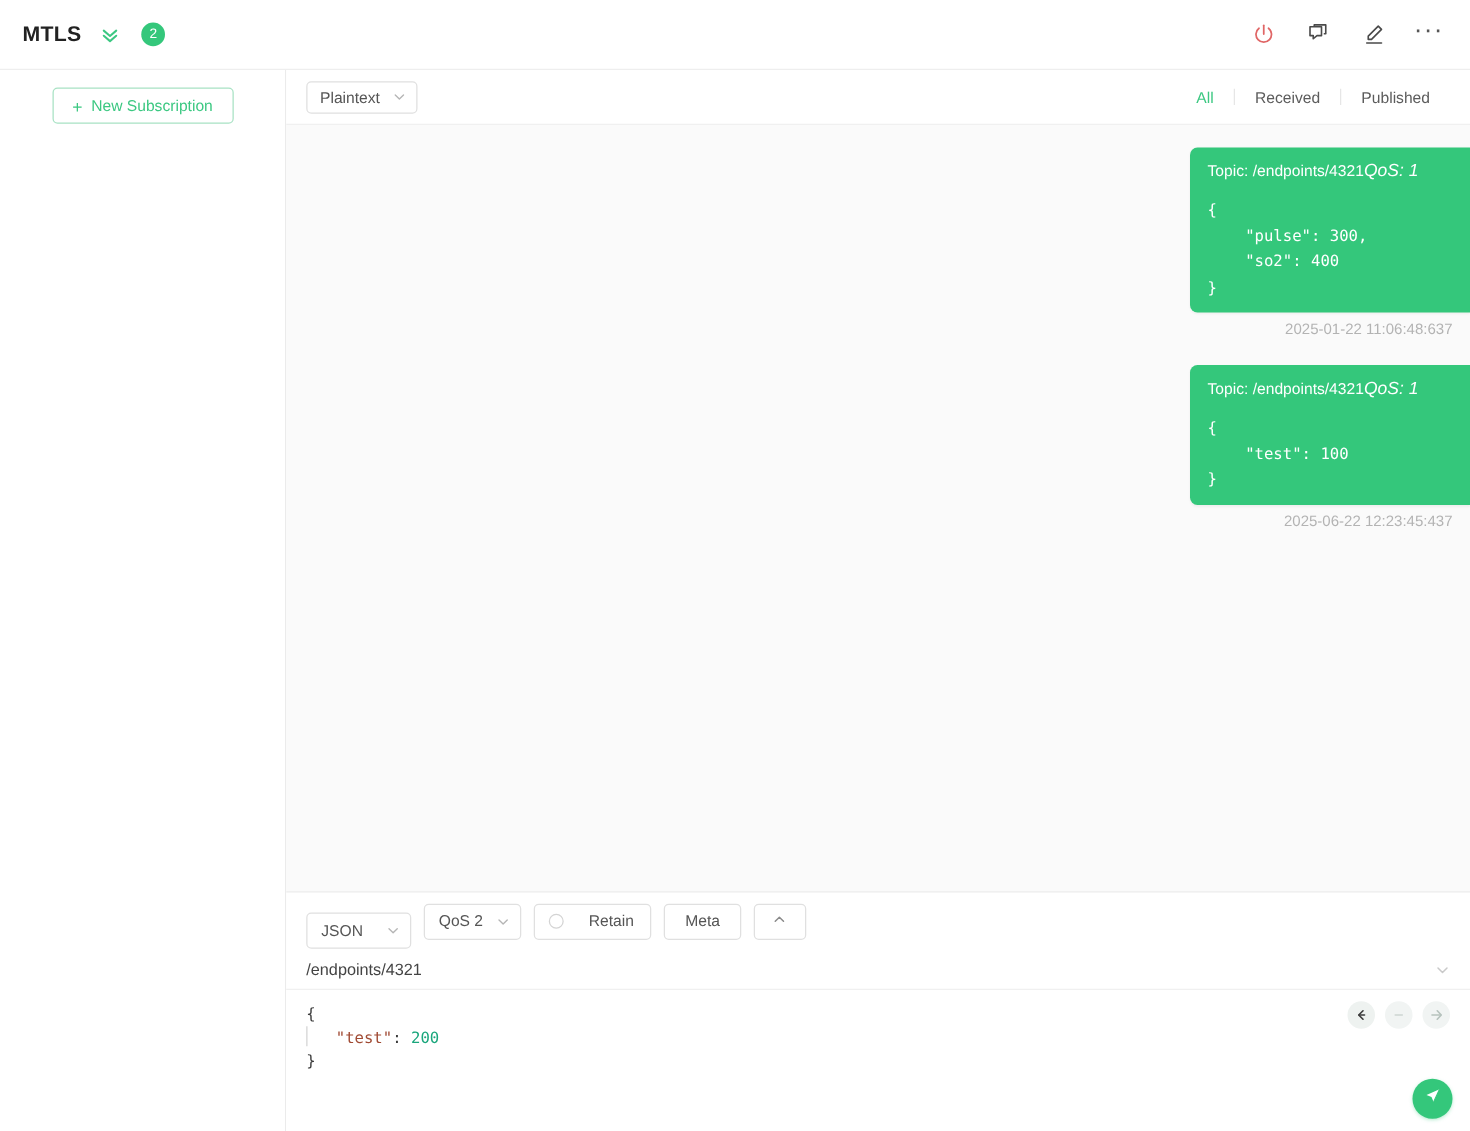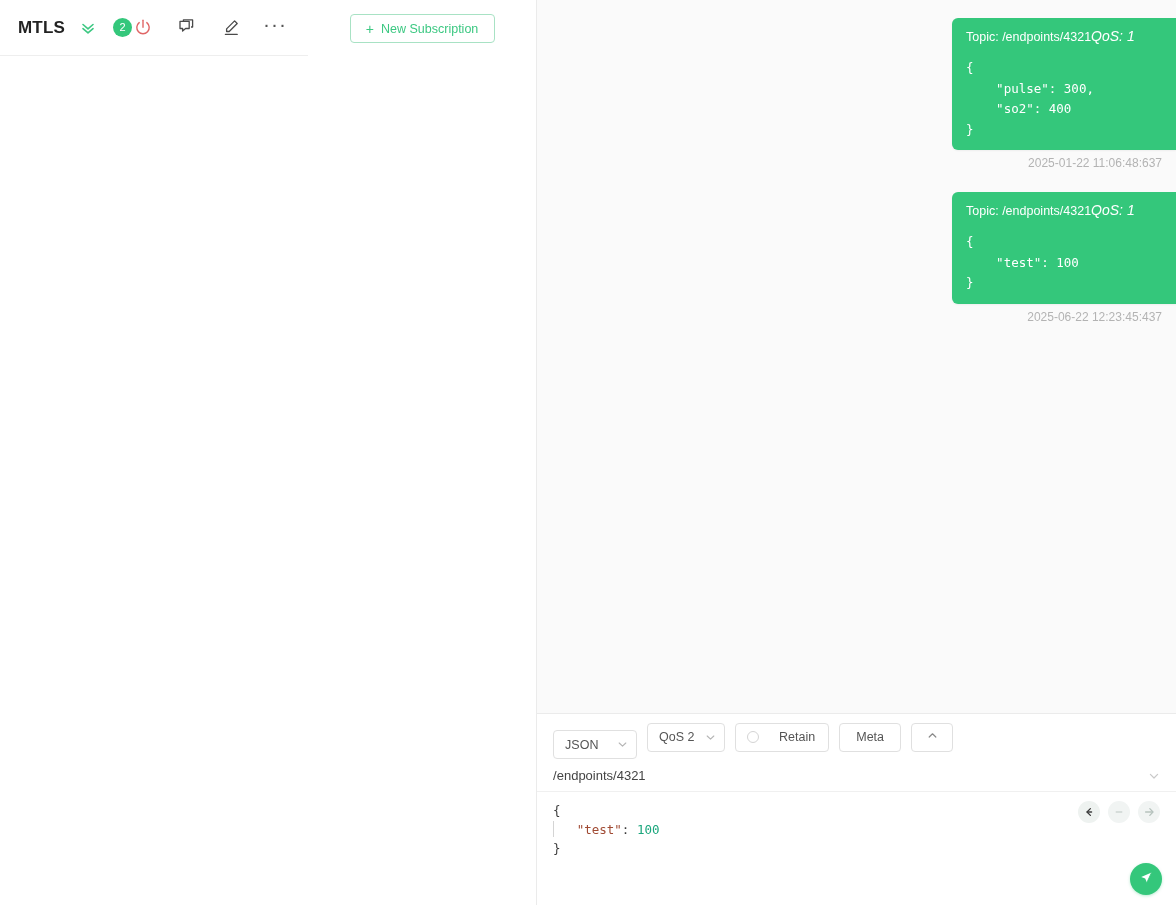--- a/index.html
+++ b/index.html
@@ -6,21 +6,21 @@
   html, body {
     margin: 0; padding: 0;
     width: 1176px; height: 905px;
     overflow: hidden;
     background: #ffffff;
     font-family: "Liberation Sans", sans-serif;
     -webkit-font-smoothing: antialiased;
   }
   .app {
     width: 1176px; height: 905px;
-    display: flex; flex-direction: row;
+    display: flex; flex-direction: column;
     position: relative;
     background: #ffffff;
   }
 
   
   .header {
     height: 56px;
     flex: 0 0 56px;
     display: flex;
     align-items: center;
@@ -360,20 +360,38 @@
 
     <div class="sidebar">
       <div class="new-sub-btn">
         <span class="plus-icon">+</span>
         <span>New Subscription</span>
       </div>
     </div>
 
     <div class="main">
 
+      <div class="msg-toolbar">
+        <div class="select-box">
+          <span>Plaintext</span>
+          <span class="caret">
+            <svg width="11" height="11" viewBox="0 0 11 11" fill="none">
+              <path d="M2.2 4L5.5 7.2L8.8 4" stroke="#b5b5b5" stroke-width="1.1" stroke-linecap="round" stroke-linejoin="round"></path>
+            </svg>
+          </span>
+        </div>
+
+        <div class="filters">
+          <span class="filter-item active">All</span>
+          <span class="filter-sep"></span>
+          <span class="filter-item">Received</span>
+          <span class="filter-sep"></span>
+          <span class="filter-item">Published</span>
+        </div>
+      </div>
 
       <div class="msg-list">
 
         <div class="msg-row">
           <div class="bubble">
             <div class="bubble-head">
               <span class="bubble-topic">
                 <span>Topic:</span>
                 <span>/endpoints/4321</span>
               </span>
@@ -454,21 +472,21 @@
           <span class="topic-value">/endpoints/4321</span>
           <span class="topic-caret">
             <svg width="12" height="12" viewBox="0 0 12 12" fill="none">
               <path d="M2.4 4.4L6 8L9.6 4.4" stroke="#c9c9c9" stroke-width="1.2" stroke-linecap="round" stroke-linejoin="round"></path>
             </svg>
           </span>
         </div>
 
         <div class="editor">
           <div class="code">{</div>
-          <div class="code"><span class="indent-guide"></span>   <span class="tok-key">"test"</span><span>: </span><span class="tok-num">100</span></div>
+          <div class="code"><span class="indent-guide"></span>   <span class="tok-key">"test"</span><span>: </span><span class="tok-num">200</span></div>
           <div class="code">}</div>
 
           <div class="nav-circles">
             <span class="nav-circle">
               <svg width="12" height="12" viewBox="0 0 12 12" fill="none">
                 <path d="M7.4 2.6L4 6l3.4 3.4" stroke="#3c3c3c" stroke-width="1.3" stroke-linecap="round" stroke-linejoin="round"></path>
                 <path d="M4.2 6h4.4" stroke="#3c3c3c" stroke-width="1.3" stroke-linecap="round"></path>
               </svg>
             </span>
             <span class="nav-circle dim">

